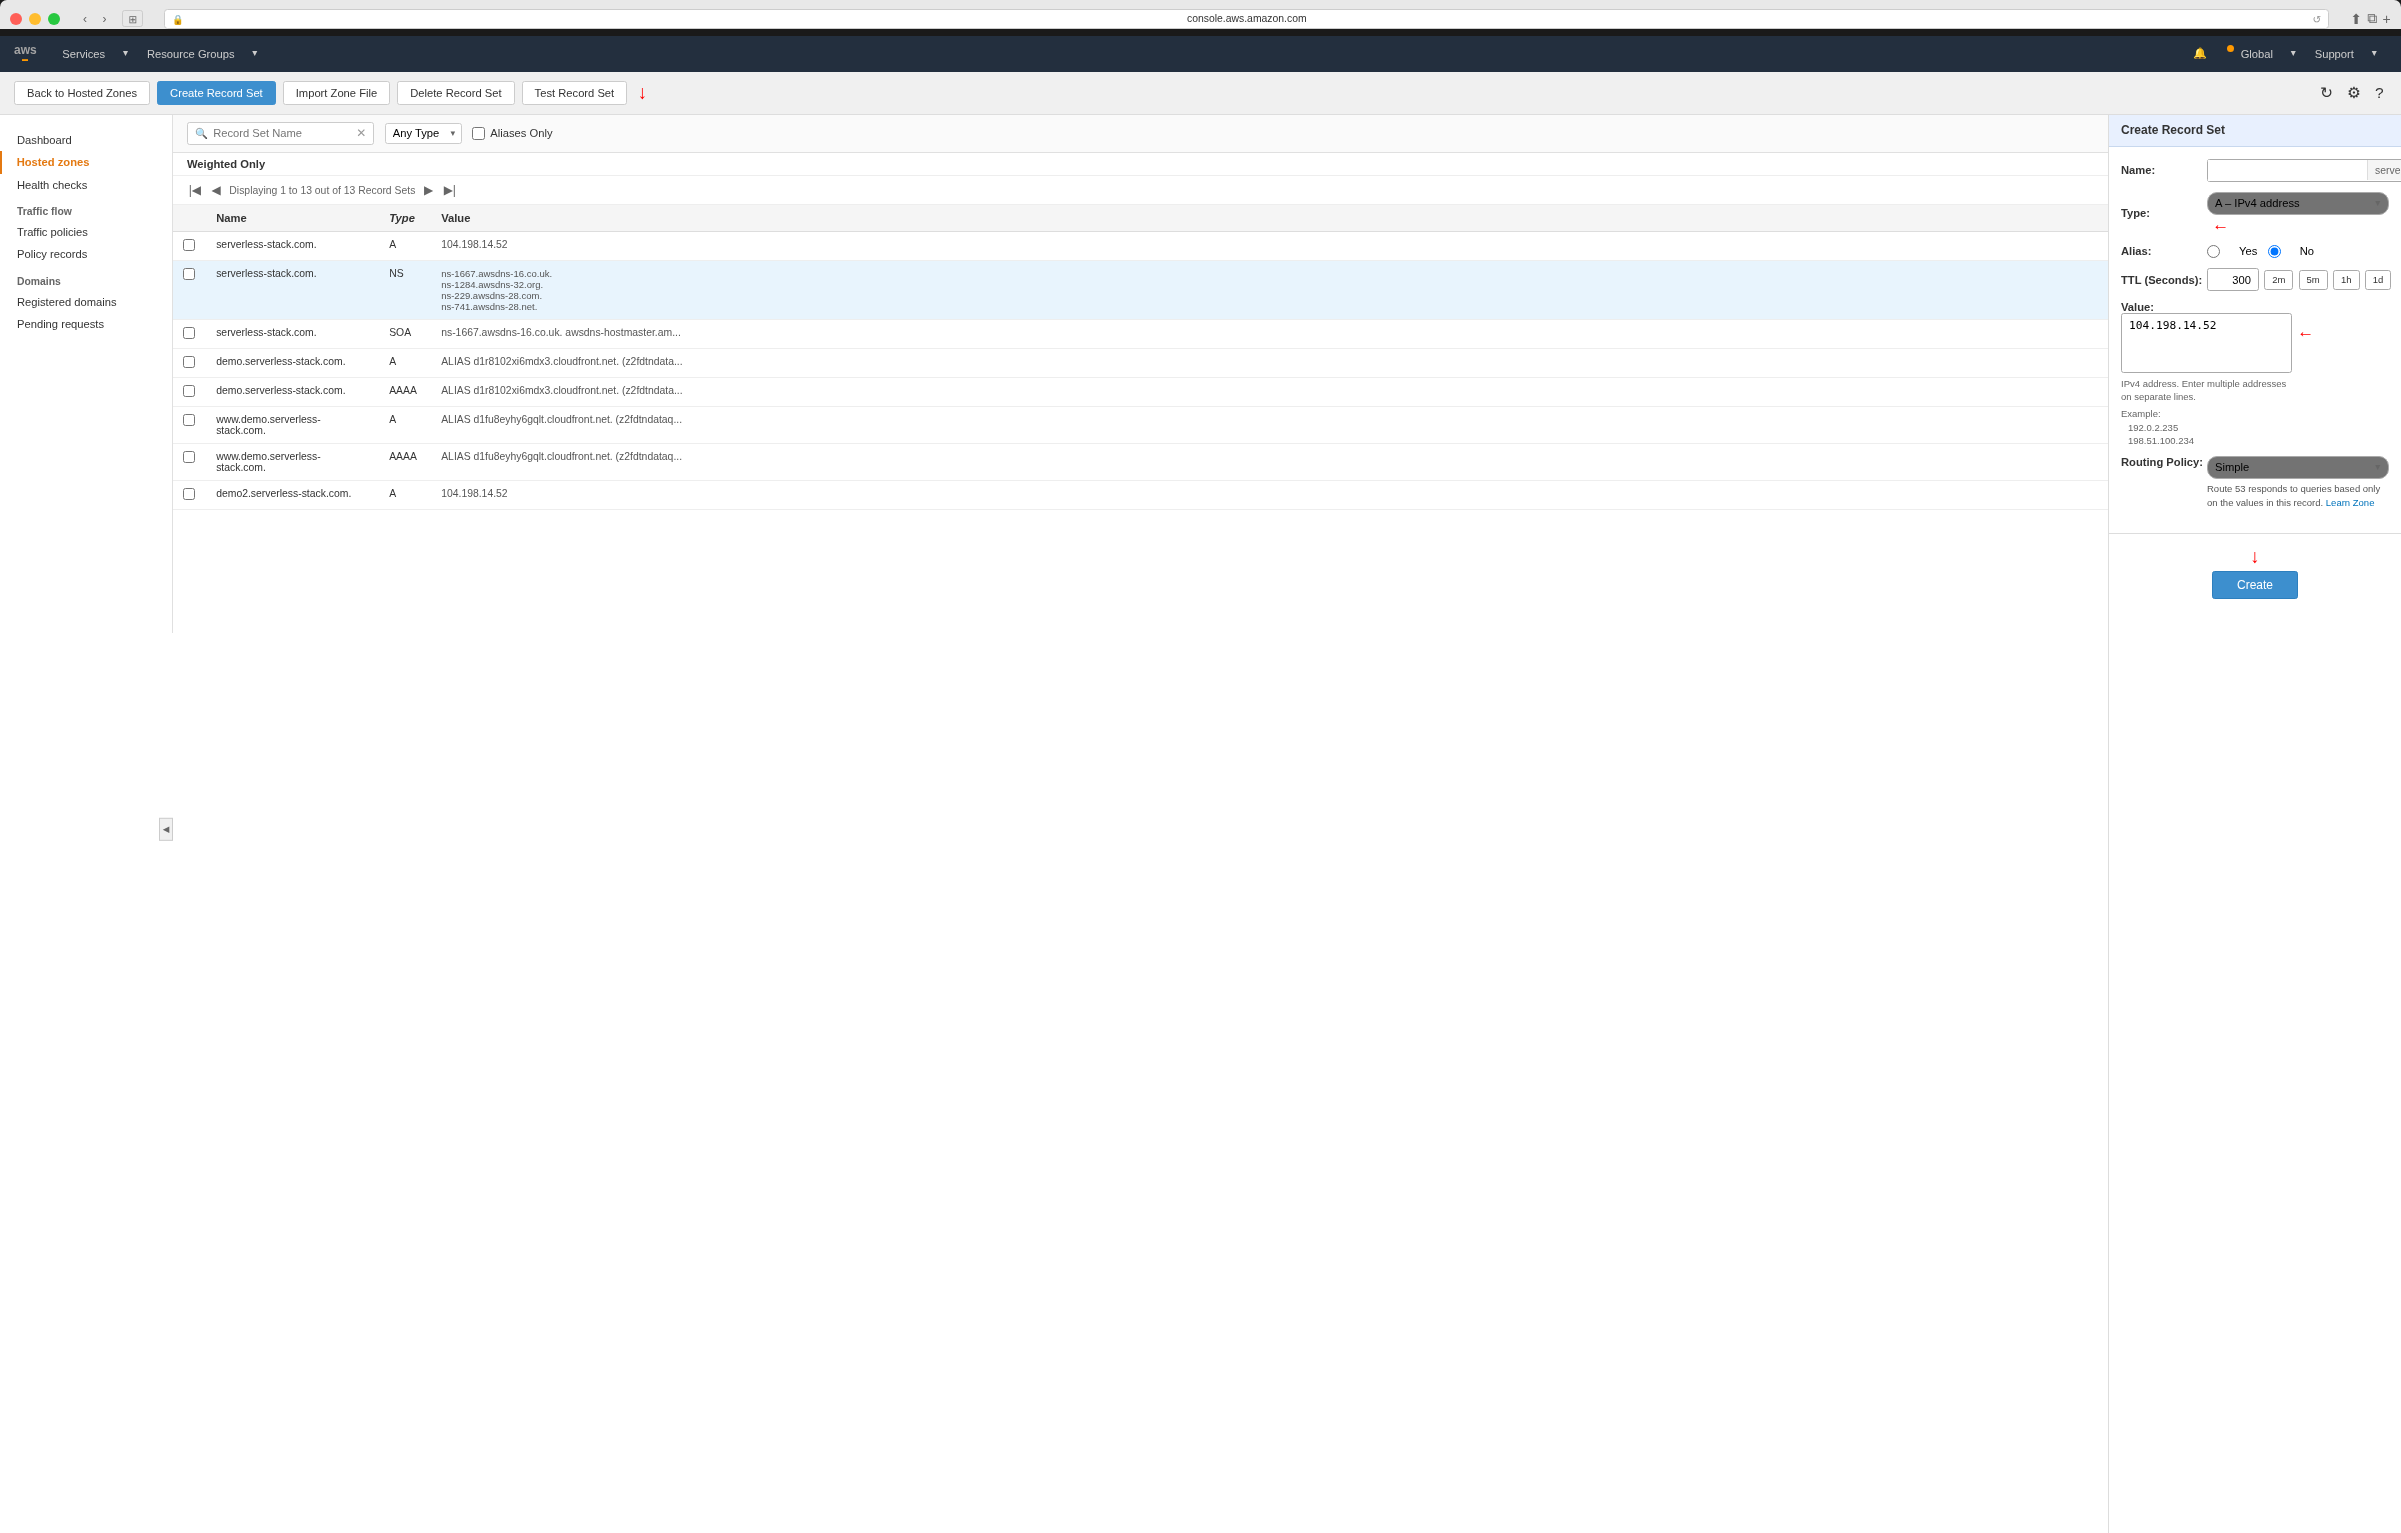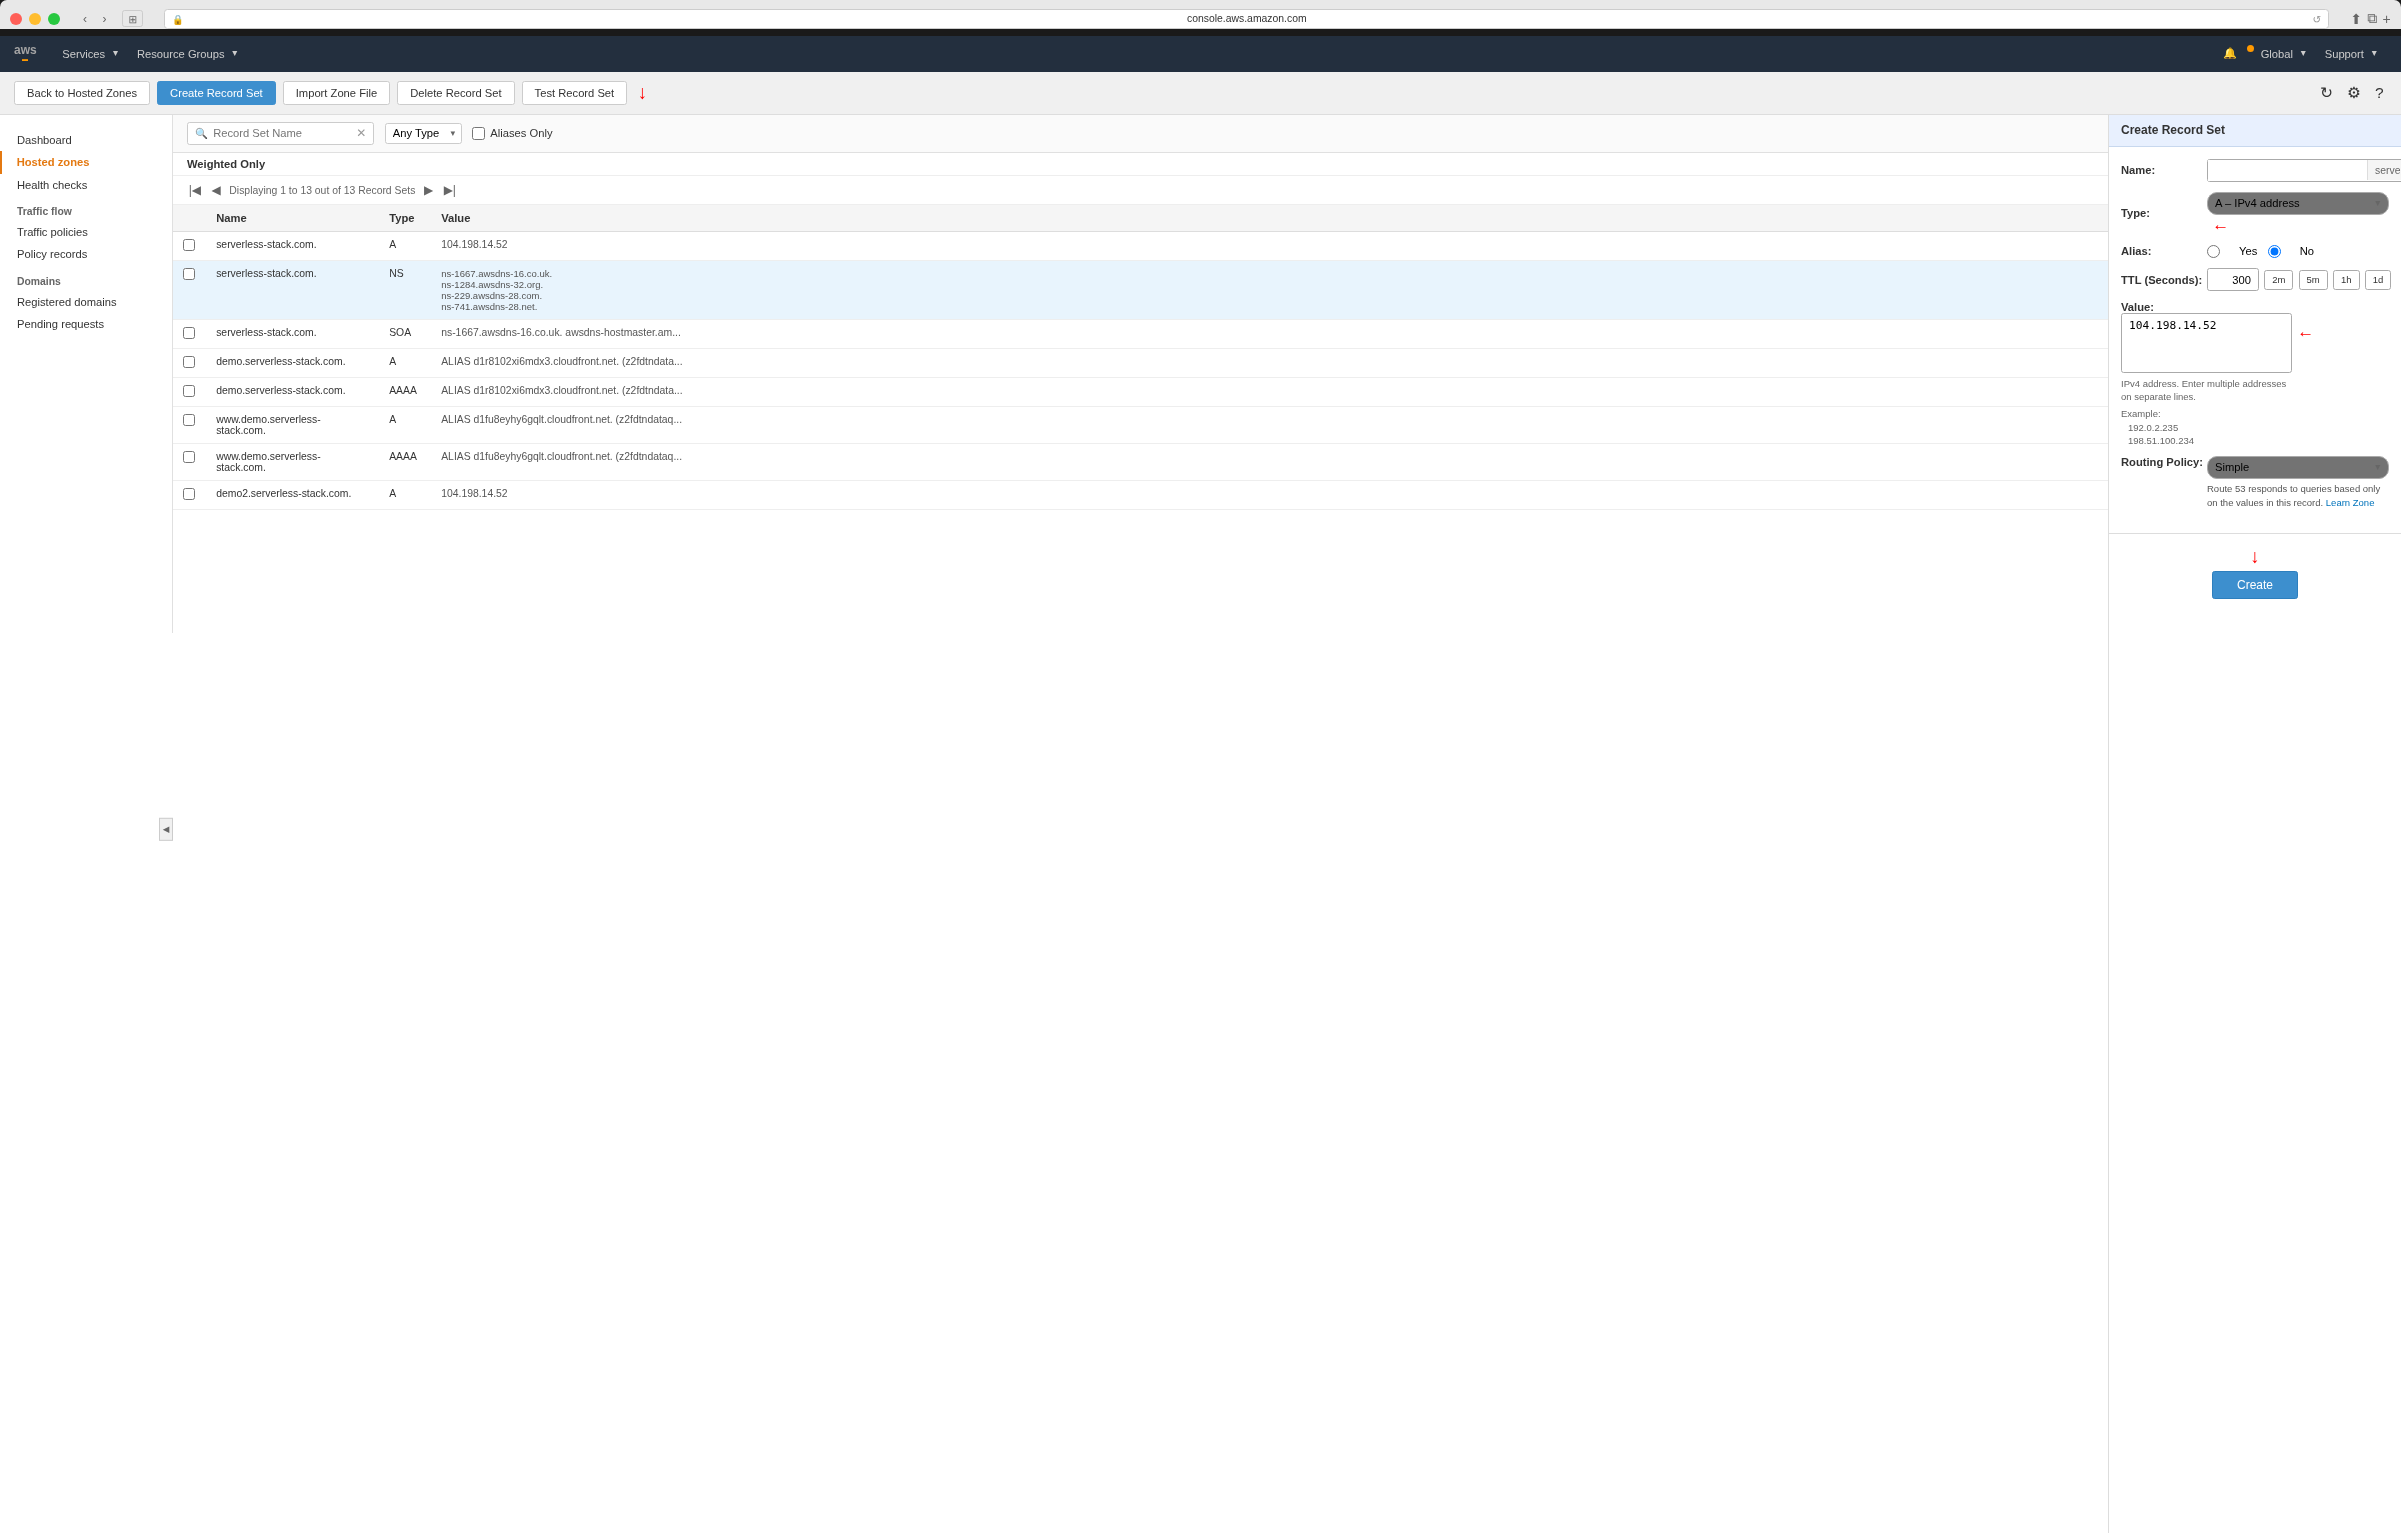--- a/index.html
+++ b/index.html
@@ -22,21 +22,21 @@
     .browser-action-btn { background: none; border: none; color: #666; font-size: 14px; cursor: pointer; }
     .browser-tabs { display: flex; align-items: flex-end; }
     .browser-tab { background: white; border-radius: 5.2px 5.2px 0 0; padding: 5.2px 14px; font-size: 10.4px; color: #333; }
 
     
     .app { background: white; }
 
     
     .aws-nav { background: #232f3e; color: white; display: flex; align-items: center; padding: 0 14px; height: 36px; }
     .aws-logo { margin-right: 17px; }
-    .nav-item { color: #ccc; font-size: 11.2px; cursor: pointer; display: flex; align-items: flex-start; gap: 6px; padding: 0 8.6px; }
+    .nav-item { color: #ccc; font-size: 11.2px; cursor: pointer; display: flex; align-items: flex-start; gap: 16px; padding: 0 8.6px; }
     .nav-chevron { font-size: 8.6px; }
     .nav-spacer { flex: 1; }
     .nav-bell { position: relative; }
     .bell-dot { position: absolute; top: -1.7px; right: -1.7px; width: 7px; height: 7px; background: #ff9900; border-radius: 50%; }
 
     
     .main-layout { display: flex; min-height: calc(100vh - 104px); }
 
     
     .sidebar { width: 173px; background: white; border-right: 0.9px solid #e0e0e0; padding: 14px 0; min-height: 518px; }
@@ -100,21 +100,21 @@
     .create-btn { background: #3d8fce; color: white; border: 0.9px solid #2d7fbe; border-radius: 2.6px; padding: 6px 24px; font-size: 12px; cursor: pointer; font-weight: 500; }
     .arrow-left { color: red; font-size: 17px; margin-left: 5.2px; }
 
     .weighted-only { padding: 5.2px 14px; font-size: 11.2px; color: #333; font-weight: 600; background: white; border-bottom: 0.9px solid #eee; }
 
     .main-content { display: flex; }
     .table-section { flex: 1; overflow: hidden; }
 
     .col-check { width: 26px; }
     .col-name { width: 173px; }
-    .col-type { width: 52px; }
+    .col-type { width: 52px; font-style: italic; }
     .col-value { }
   </style>
 </head>
 <body>
 
 <div class="browser-chrome">
   <div class="browser-titlebar">
     <button class="browser-btn btn-red"></button>
     <button class="browser-btn btn-yellow"></button>
     <button class="browser-btn btn-green"></button>

